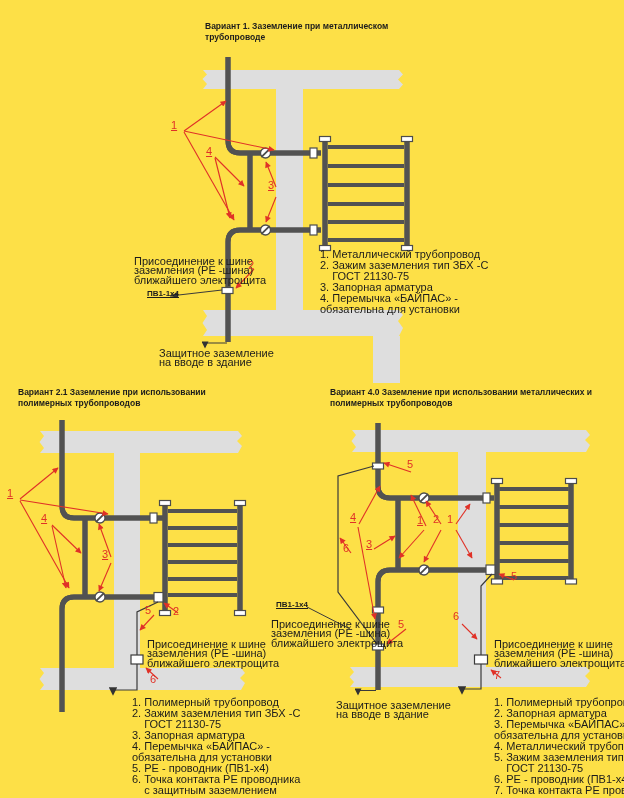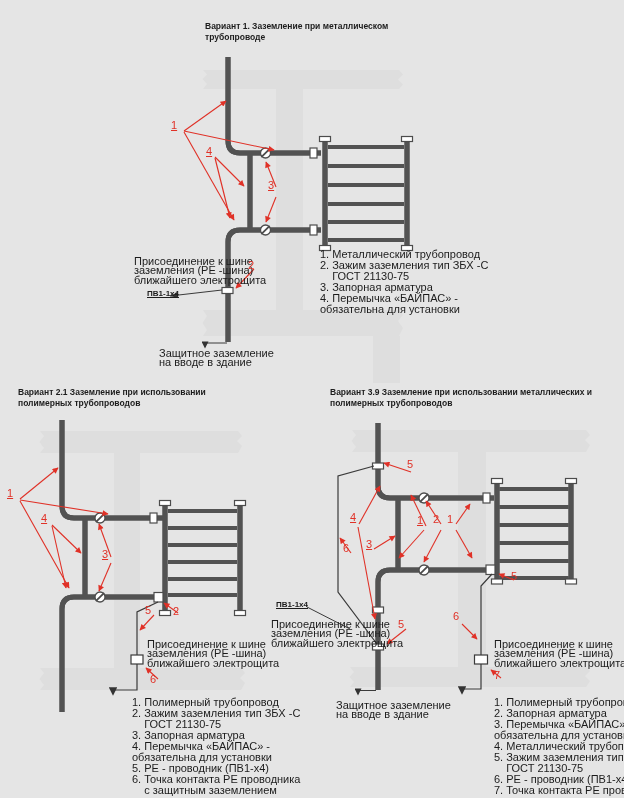--- a/index.html
+++ b/index.html
@@ -1,16 +1,16 @@
 <!DOCTYPE html>
 <html><head>
 <meta charset="utf-8">
 <style>
   html,body{margin:0;padding:0;background:#fff;}
-  .page{position:relative;width:624px;height:798px;background:#e5e5e5;overflow:hidden;
+  .page{position:relative;width:624px;height:798px;background:#fde047;overflow:hidden;
         font-family:"Liberation Sans",sans-serif;color:#1c1c1c;}
   .page svg{position:absolute;left:0;top:0;}
   .txt{position:absolute;white-space:pre;}
   .t-title{font-weight:bold;font-size:8.5px;line-height:10.5px;}
   .t-ann{font-size:11px;line-height:9.3px;}
   .t-legend{font-size:11px;line-height:11px;}
   .t-wire{font-size:8px;font-weight:bold;text-decoration:underline;}
   .callout{position:absolute;color:#e03127;font-size:11px;line-height:11px;}
   .callout.u{text-decoration:underline;}
   
@@ -229,21 +229,21 @@
 5. РЕ - проводник (ПВ1-х4)
 6. Точка контакта РЕ проводника
     с защитным заземлением</div>
 <span class="callout u" style="left:7px;top:488px;">1</span>
 <span class="callout u" style="left:41px;top:513px;">4</span>
 <span class="callout u" style="left:102px;top:549px;">3</span>
 <span class="callout" style="left:173px;top:606px;">2</span>
 <span class="callout" style="left:145px;top:605px;">5</span>
 <span class="callout" style="left:150px;top:674px;">6</span>
 
-<div class="txt t-title" style="left:330px;top:387px;">Вариант 3.9 Заземление при использовании металлических и
+<div class="txt t-title" style="left:330px;top:387px;">Вариант 4.0 Заземление при использовании металлических и
 полимерных трубопроводов</div>
 <div class="txt t-wire" style="left:276px;top:600px;">ПВ1-1х4</div>
 <div class="txt t-ann" style="left:271px;top:620px;">Присоединение к шине
 заземления (РЕ -шина)
 ближайшего электрощита</div>
 <div class="txt t-ann" style="left:494px;top:640px;">Присоединение к шине
 заземления (РЕ -шина)
 ближайшего электрощита</div>
 <div class="txt t-ann" style="left:336px;top:701px;">Защитное заземление
 на вводе в здание</div>

